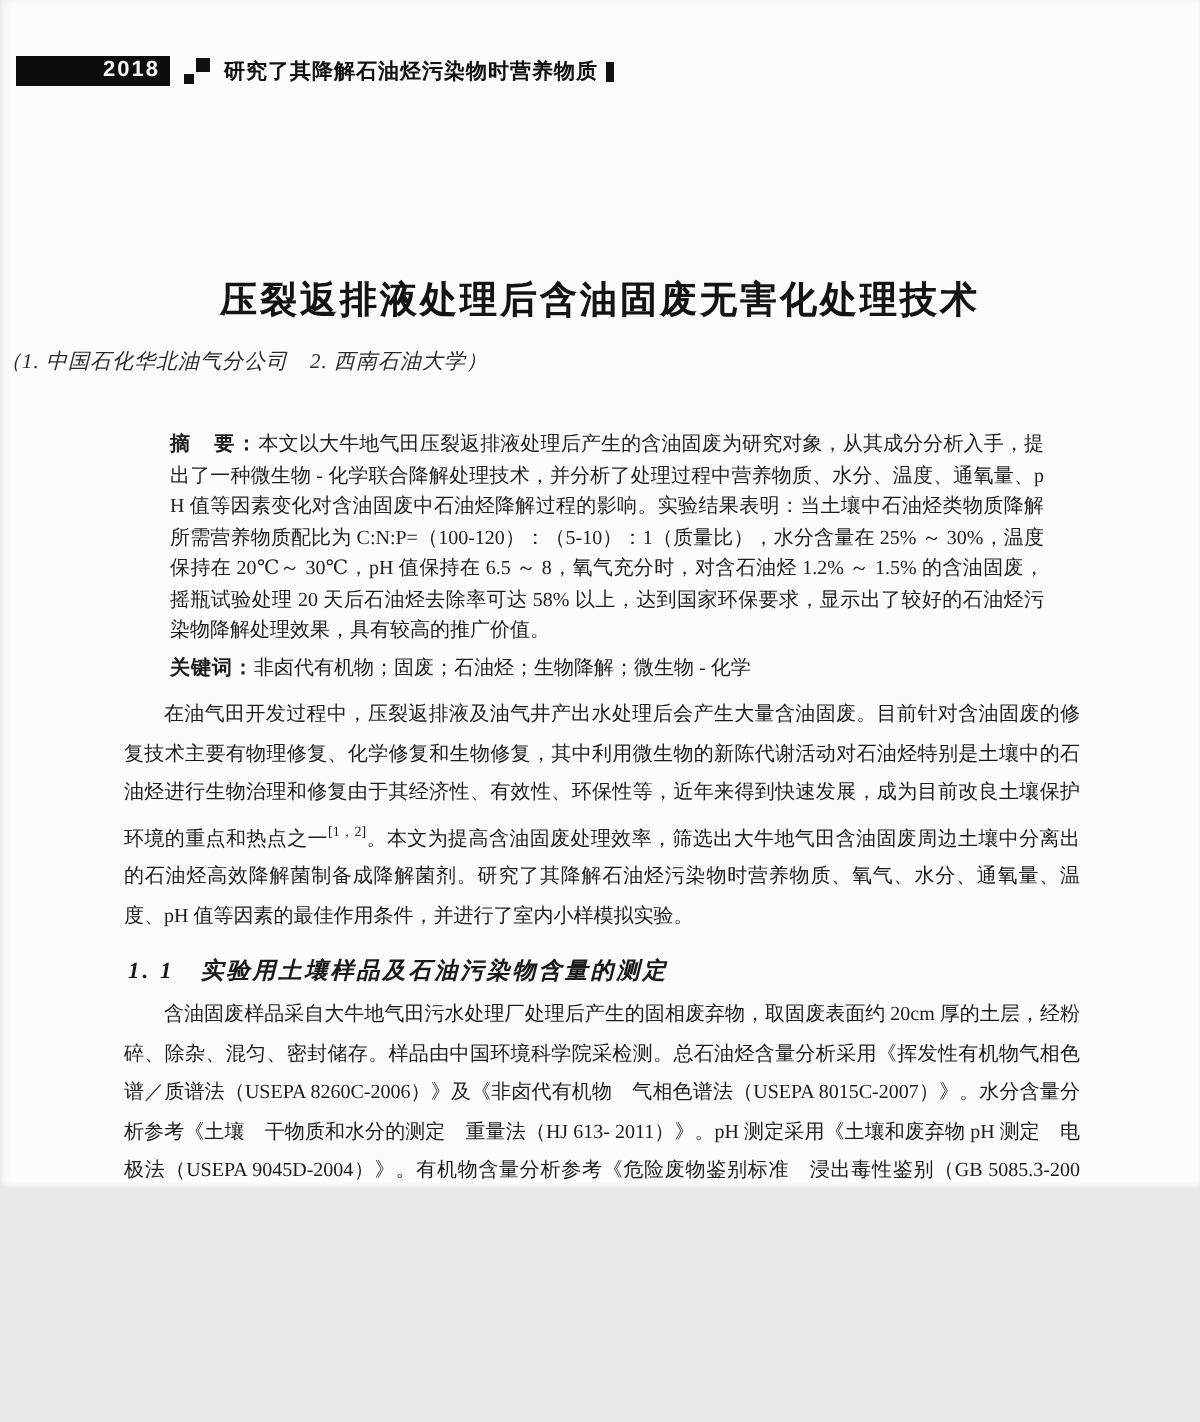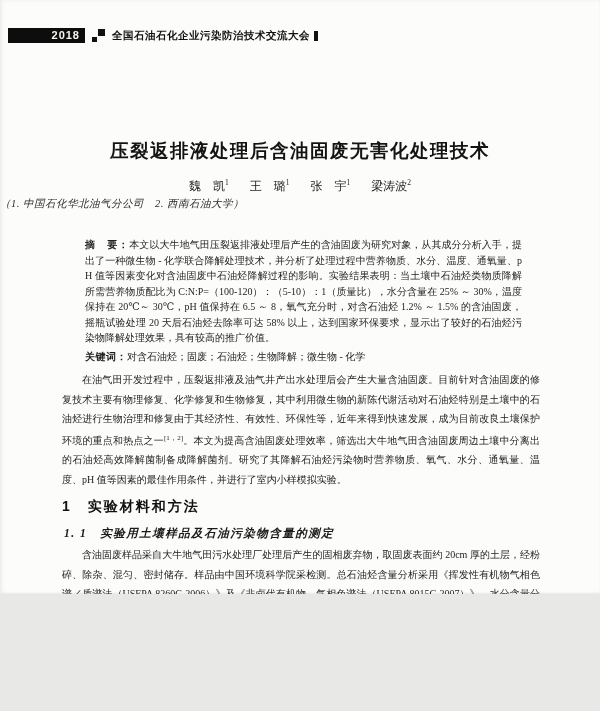--- a/index.html
+++ b/index.html
@@ -95,48 +95,41 @@
 <div class="page">
 
   <div class="conf-header">
     <div class="year-box">
       <span>2018</span>
     </div>
     <span class="logo-icon">
       <i class="sq-big"></i>
       <i class="sq-small"></i>
     </span>
-    <span class="conf-title">全国石油石化企业污染防治技术交流大会</span>
+    <span class="conf-title">研究了其降解石油烃污染物时营养物质</span>
     <span class="end-bar"></span>
   </div>
 
   <h1 class="paper-title">压裂返排液处理后含油固废无害化处理技术</h1>
 
-  <div class="author-line">
-    <span class="author"><span>魏　凯</span><sup>1</sup></span>
-    <span class="author"><span>王　璐</span><sup>1</sup></span>
-    <span class="author"><span>张　宇</span><sup>1</sup></span>
-    <span class="author"><span>梁涛波</span><sup>2</sup></span>
-  </div>
 
   <div class="affiliation-line">（1. 中国石化华北油气分公司　2. 西南石油大学）</div>
 
   <div class="abstract-block">
     <b>摘　要：</b><span>本文以大牛地气田压裂返排液处理后产生的含油固废为研究对象，从其成分分析入手，提出了一种微生物 - 化学联合降解处理技术，并分析了处理过程中营养物质、水分、温度、通氧量、pH 值等因素变化对含油固废中石油烃降解过程的影响。实验结果表明：当土壤中石油烃类物质降解所需营养物质配比为 C:N:P=（100-120）：（5-10）：1（质量比），水分含量在 25% ～ 30%，温度保持在 20℃～ 30℃，pH 值保持在 6.5 ～ 8，氧气充分时，对含石油烃 1.2% ～ 1.5% 的含油固废，摇瓶试验处理 20 天后石油烃去除率可达 58% 以上，达到国家环保要求，显示出了较好的石油烃污染物降解处理效果，具有较高的推广价值。</span>
   </div>
 
   <div class="keywords-line">
-    <b>关键词：</b><span>对含石油烃；固废；石油烃；生物降解；微生物 - 化学</span>
+    <b>关键词：</b><span>非卤代有机物；固废；石油烃；生物降解；微生物 - 化学</span>
   </div>
 
   <p class="body-para first-body">
     <span>在油气田开发过程中，压裂返排液及油气井产出水处理后会产生大量含油固废。目前针对含油固废的修复技术主要有物理修复、化学修复和生物修复，其中利用微生物的新陈代谢活动对石油烃特别是土壤中的石油烃进行生物治理和修复由于其经济性、有效性、环保性等，近年来得到快速发展，成为目前改良土壤保护环境的重点和热点之一</span><sup>[1，2]</sup><span>。本文为提高含油固废处理效率，筛选出大牛地气田含油固废周边土壤中分离出的石油烃高效降解菌制备成降解菌剂。研究了其降解石油烃污染物时营养物质、氧气、水分、通氧量、温度、pH 值等因素的最佳作用条件，并进行了室内小样模拟实验。</span>
   </p>
 
-  <h2 class="sec-heading">1　实验材料和方法</h2>
 
   <h3 class="sub-heading">1. 1　实验用土壤样品及石油污染物含量的测定</h3>
 
   <p class="body-para">含油固废样品采自大牛地气田污水处理厂处理后产生的固相废弃物，取固废表面约 20cm 厚的土层，经粉碎、除杂、混匀、密封储存。样品由中国环境科学院采检测。总石油烃含量分析采用《挥发性有机物气相色谱／质谱法（USEPA 8260C-2006）》及《非卤代有机物　气相色谱法（USEPA 8015C-2007）》。水分含量分析参考《土壤　干物质和水分的测定　重量法（HJ 613- 2011）》。pH 测定采用《土壤和废弃物 pH 测定　电极法（USEPA 9045D-2004）》。有机物含量分析参考《危险废物鉴别标准　浸出毒性鉴别（GB 5085.3-2007）》。结果表明，样品中石油类物质为 11400mg/kg，水分含量 71%，pH 值为 6.2，且含有微量的有机污染物。</p>
 
 
   <p class="body-para">实验用菌来自大牛地气田含油固废周边土壤。利用生物抑制原理，通过设计筛选模型，根据目标菌生长特点，最终得到以石油烃为碳源生长、共生性良好、具有较好协同能力的 4 株菌种：DNHY-1、DNHY-3、DNGF-1、DNMJ-1。并进行扩培，制成 3 个系列的固体菌剂（DNHY、DNGF、DNMJ）。经过鉴定，</p>
 
 </div>
 

